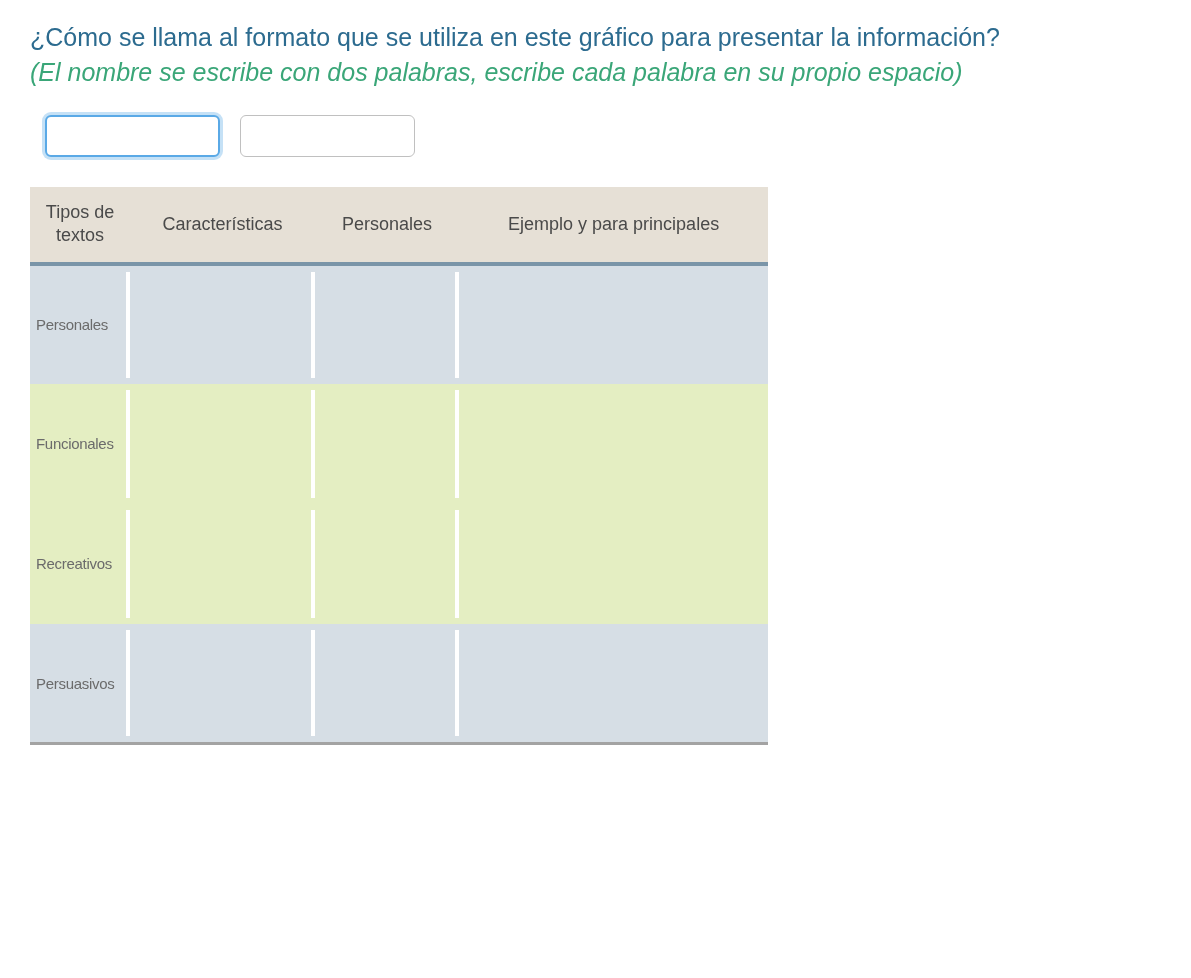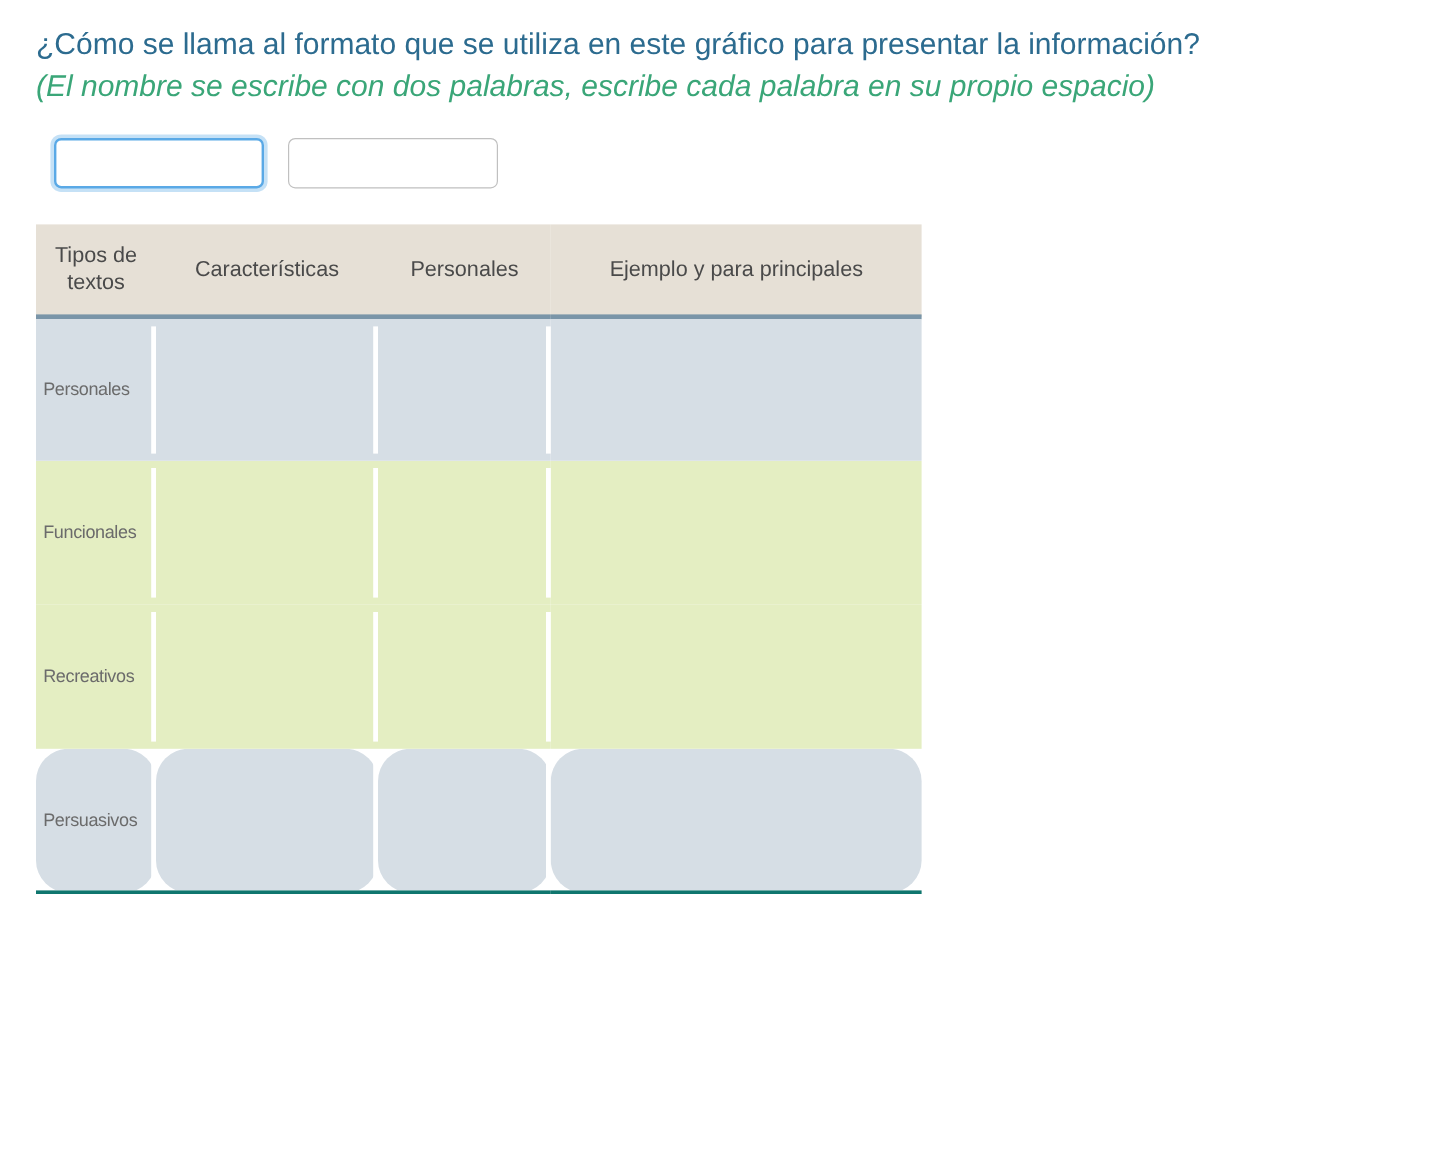--- a/index.html
+++ b/index.html
@@ -89,22 +89,21 @@
     .table-graphic tbody td:not(:last-child)::after {
       content: "";
       position: absolute;
       right: 0;
       top: 6px;
       bottom: 6px;
       width: 4px;
       background: #ffffff;
     }
     .table-graphic tbody tr.last-row td {
-      border-bottom: 3px solid #0f766e;
-      border-radius: 27px;
+      border-bottom: 3px solid #a3a3a3;
     }
   </style>
 </head>
 <body>
 
 <p class="question-text">¿Cómo se llama al formato que se utiliza en este gráfico para presentar la información?</p>
 <p class="hint-text">(El nombre se escribe con dos palabras, escribe cada palabra en su propio espacio)</p>
 
 <div class="inputs-row">
   <input type="text" class="answer-input focused" value="" style="">

